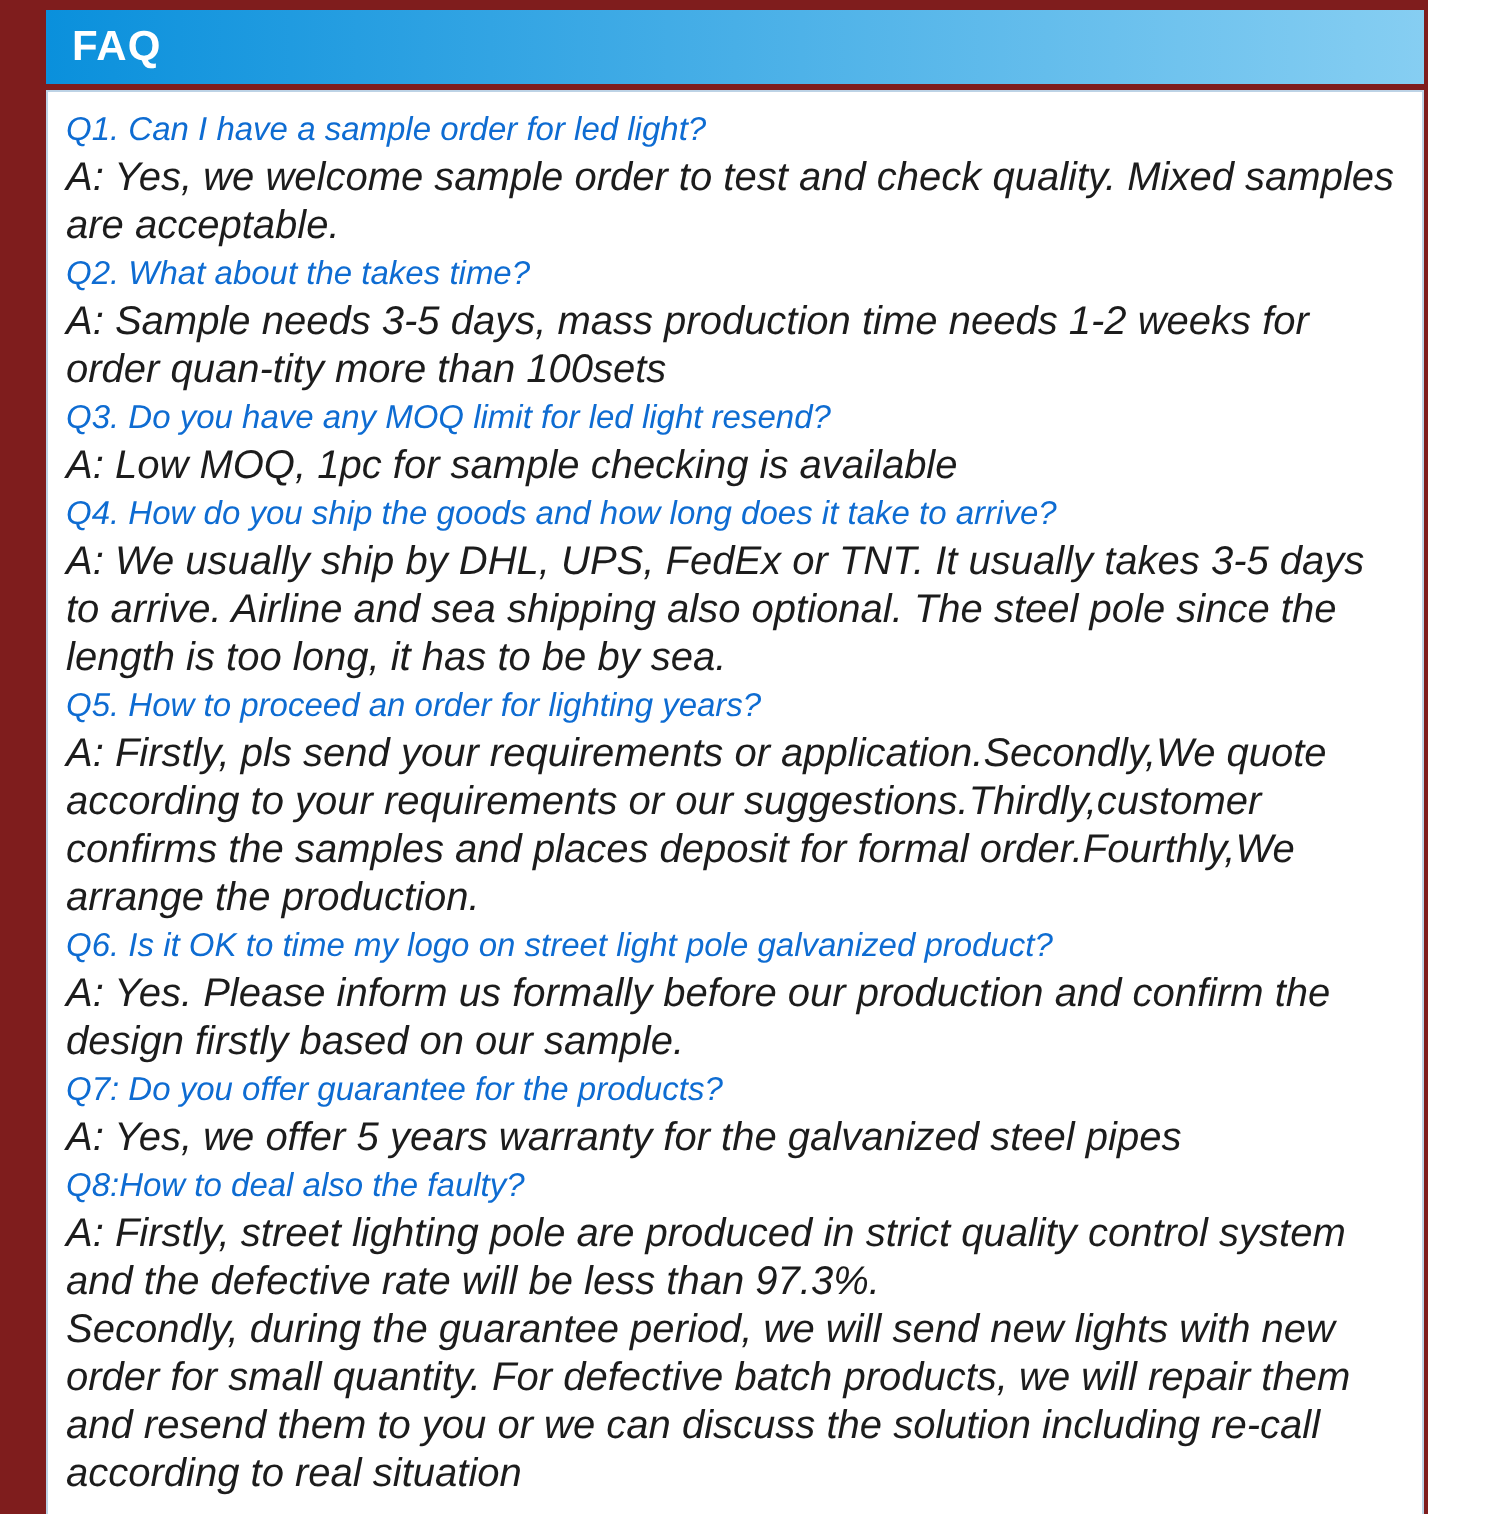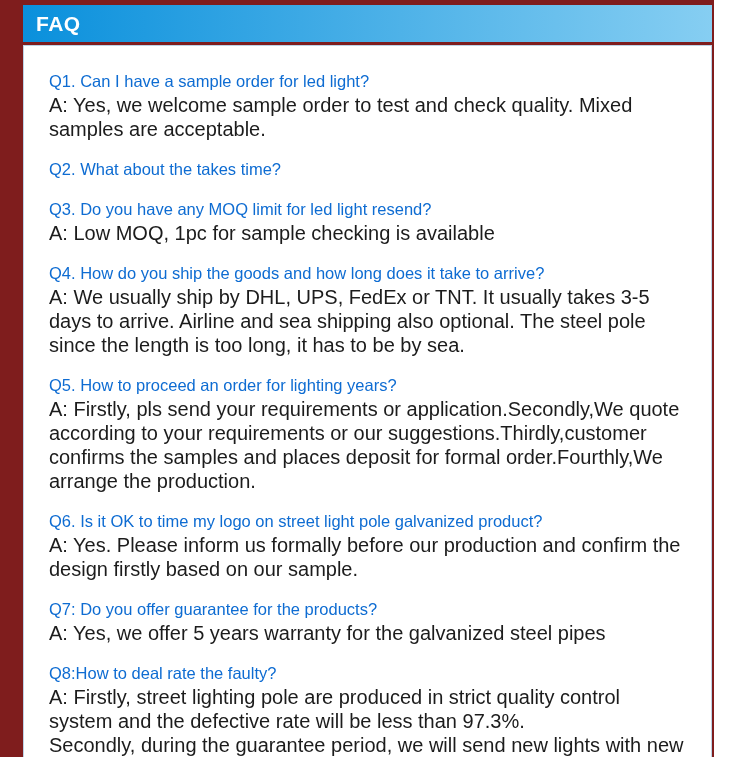--- a/index.html
+++ b/index.html
@@ -39,21 +39,21 @@
   .faq-content {
     position: absolute;
     left: 23px;
     top: 45px;
     right: 2px;
     min-height: 706px;
     background: #ffffff;
     border: 1px solid var(--content-border, #bdd3e6);
     padding: 7px 9px 10px 9px;
   }
-  .faq-item { margin: 16px; }
+  .faq-item { margin: 0; font-style: italic; }
   .q {
     color: var(--question-text, #0e6cd2);
     font-size: 16.5px;
     line-height: 24px;
   }
   .a {
     color: var(--answer-text, #1c1c1c);
     font-size: 20px;
     line-height: 24px;
   }
@@ -69,20 +69,21 @@
 
   <div class="faq-content">
 
     <div class="faq-item">
       <div class="q">Q1. Can I have a sample order for led light?</div>
       <div class="a">A: Yes, we welcome sample order to test and check quality. Mixed samples are acceptable.</div>
     </div>
 
     <div class="faq-item">
       <div class="q">Q2. What about the takes time?</div>
+      <div class="a">A: Sample needs 3-5 days, mass production time needs 1-2 weeks for order quan-tity more than 100sets</div>
     </div>
 
     <div class="faq-item">
       <div class="q">Q3. Do you have any MOQ limit for led light resend?</div>
       <div class="a">A: Low MOQ, 1pc for sample checking is available</div>
     </div>
 
     <div class="faq-item">
       <div class="q">Q4. How do you ship the goods and how long does it take to arrive?</div>
       <div class="a">A: We usually ship by DHL, UPS, FedEx or TNT. It usually takes 3-5 days to arrive. Airline and sea shipping also optional. The steel pole since the length is too long, it has to be by sea.</div>
@@ -97,19 +98,19 @@
       <div class="q">Q6. Is it OK to time my logo on street light pole galvanized product?</div>
       <div class="a">A: Yes. Please inform us formally before our production and confirm the design firstly based on our sample.</div>
     </div>
 
     <div class="faq-item">
       <div class="q">Q7: Do you offer guarantee for the products?</div>
       <div class="a">A: Yes, we offer 5 years warranty for the galvanized steel pipes</div>
     </div>
 
     <div class="faq-item">
-      <div class="q">Q8:How to deal rate the faulty?</div>
+      <div class="q">Q8:How to deal also the faulty?</div>
       <div class="a">A: Firstly, street lighting pole are produced in strict quality control system and the defective rate will be less than 97.3%.</div>
       <div class="a">Secondly, during the guarantee period, we will send new lights with new order for small quantity. For defective batch products, we will repair them and resend them to you or we can discuss the solution including re-call according to real situation</div>
     </div>
 
   </div>
 </div>
 
 </body></html>

